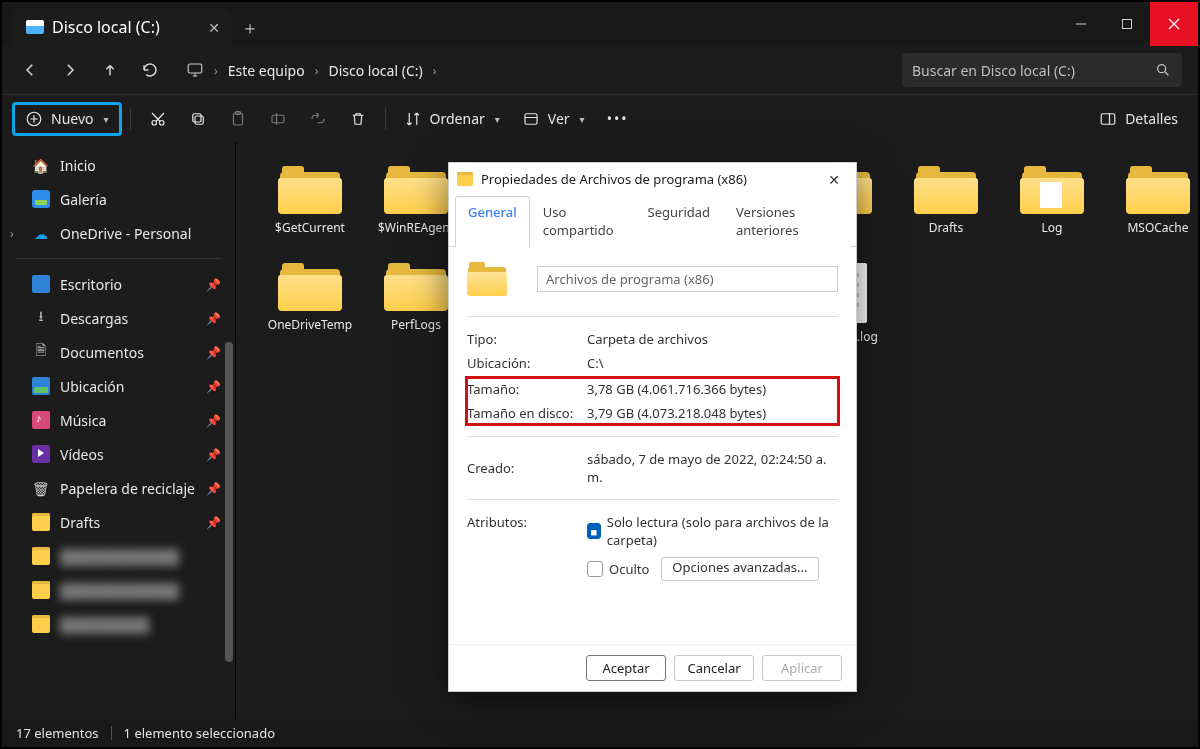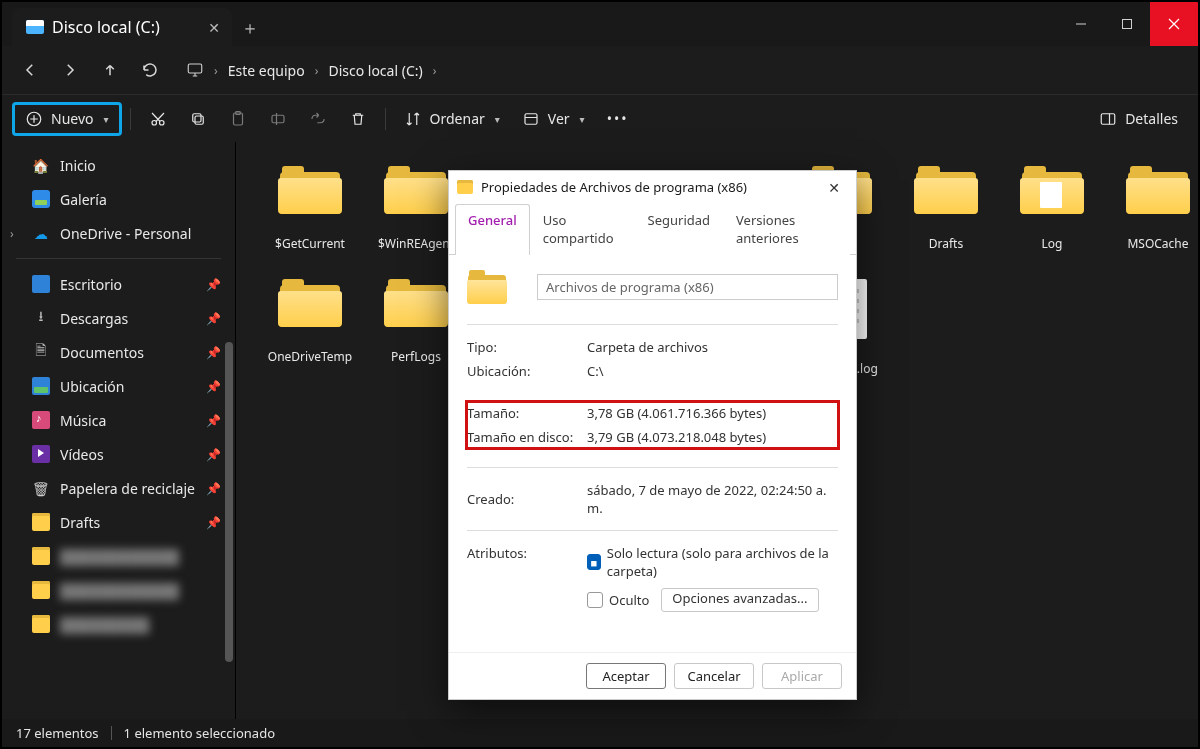--- a/index.html
+++ b/index.html
@@ -75,46 +75,46 @@
   .sico.mus{background:#d84a7a;border-radius:2px;position:relative}
   .sico.mus::after{content:"♪";position:absolute;left:4px;top:-1px;color:#fff;font-size:11px}
   .sico.img{background:#2e82d8;border-radius:2px;position:relative}
   .sico.img::after{content:"";position:absolute;bottom:2px;left:2px;right:2px;height:6px;background:#5fc36a;border-radius:1px}
   .sico.trash{color:#ccc}
   .side-sep{height:1px;background:#333;margin:8px 10px}
   .blurred{filter:blur(4px);color:#777}
   
   .content{flex:1;overflow:hidden;position:relative;padding:10px 0 0 0}
   .grid{display:grid;grid-template-columns:repeat(9, 100px);gap-y:20px;row-gap:20px;column-gap:6px;padding:10px 10px 0 24px}
-  .item{display:flex;flex-direction:column;align-items:center;gap:22px;padding:4px 0;color:#e8e8e8;font-size:12px;text-align:center;width:100px}
+  .item{display:flex;flex-direction:column;align-items:center;gap:6px;padding:4px 0;color:#e8e8e8;font-size:12px;text-align:center;width:100px}
   .folder-ic{width:64px;height:48px;position:relative}
   .folder-ic .back{position:absolute;inset:6px 2px 0 2px;background:var(--folder-dark);border-radius:4px 4px 2px 2px}
   .folder-ic .tab{position:absolute;top:0;left:4px;width:22px;height:10px;background:var(--folder-dark);border-radius:3px 3px 0 0;min-width:0;margin:0;padding:0}
   .folder-ic .front{position:absolute;inset:12px 0 0 0;background:linear-gradient(180deg, #ffe08a, var(--folder));border-radius:3px 3px 4px 4px}
   .file-ic{width:54px;height:60px;background:#fff;border-radius:2px;position:relative}
   .file-ic::before{content:"";position:absolute;top:10px;left:8px;right:8px;height:4px;background:#d0d0d0;box-shadow:0 10px 0 #d0d0d0,0 20px 0 #d0d0d0,0 30px 0 #d0d0d0}
   .item .lbl{line-height:1.25;max-width:96px;word-break:break-word}
   
   .statusbar{height:28px;background:var(--bg2);display:flex;align-items:center;padding:0 14px;gap:12px;font-size:13px;color:#e4e4e4}
   .statusbar .sep{width:1px;height:14px;background:#555}
   
-  .dialog{position:absolute;left:446px;top:168px;width:409px;height:530px;background:var(--dlg-bg);color:var(--dlg-fg);border:1px solid var(--dlg-border);box-shadow:0 10px 35px rgba(0,0,0,.55);display:flex;flex-direction:column;font-size:13px}
+  .dialog{position:absolute;left:446px;top:160px;width:409px;height:530px;background:var(--dlg-bg);color:var(--dlg-fg);border:1px solid var(--dlg-border);box-shadow:0 10px 35px rgba(0,0,0,.55);display:flex;flex-direction:column;font-size:13px}
   .dlg-title{height:32px;display:flex;align-items:center;gap:8px;padding:0 8px}
   .dlg-title .fold-s{width:16px;height:14px;background:var(--folder);border-radius:2px;box-shadow:inset 0 3px 0 var(--folder-dark)}
   .dlg-close{margin-left:auto;width:28px;height:28px;display:flex;align-items:center;justify-content:center;color:#333;font-size:14px}
   .dlg-tabs{display:flex;padding:0 6px;border-bottom:1px solid var(--dlg-tab-border);gap:0}
   .dlg-tab{padding:6px 12px 8px;color:#444;font-size:13px;border:1px solid transparent;border-bottom:none;border-radius:3px 3px 0 0;position:relative;top:1px;background:#fff}
-  .dlg-tab.active{border-color:var(--dlg-tab-border);font-weight:500;color:#a21caf}
+  .dlg-tab.active{border-color:var(--dlg-tab-border);font-weight:500;color:#3b82f6}
   .dlg-body{flex:1;padding:12px 18px 6px 18px;overflow:hidden}
   .dlg-row{display:flex;align-items:center;gap:10px;padding:3px 0}
   .dlg-row .k{width:110px;color:#333}
   .dlg-row .v{flex:1;color:#333}
   .dlg-name-box{border:1px solid var(--dlg-border);height:26px;display:flex;align-items:center;padding:0 8px;flex:1;color:#666}
   .dlg-sep{height:1px;background:#ddd;margin:10px 0}
-  .dlg-hl{outline:3px solid var(--highlight-red);outline-offset:-3px;margin:17px -2px;padding:1px 2px}
+  .dlg-hl{outline:3px solid var(--highlight-red);outline-offset:-3px;margin:1px -2px;padding:1px 2px}
   .dlg-btns{display:flex;justify-content:flex-end;gap:8px;padding:10px 14px;border-top:1px solid #eee}
   .dlg-btn{min-width:80px;height:26px;border:1px solid #c8c8c8;background:#fff;border-radius:3px;font-size:13px;color:#222;display:flex;align-items:center;justify-content:center}
   .dlg-btn.primary{border-color:#777}
   .dlg-btn.disabled{color:#aaa}
   .chk{width:16px;height:16px;border:1px solid #999;border-radius:3px;display:inline-flex;align-items:center;justify-content:center;margin-right:6px;background:#fff}
   .chk.filled{background:#005fb8;border-color:#005fb8;color:#fff;font-size:11px}
   .adv-btn{height:24px;padding:0 10px;border:1px solid #c8c8c8;border-radius:3px;background:#fff;font-size:13px;margin-left:12px}
   .big-folder{width:40px;height:34px;position:relative;margin-right:20px}
   .big-folder .tab{position:absolute;top:0;left:2px;width:16px;height:8px;background:var(--folder-dark);border-radius:2px 2px 0 0;min-width:0;margin:0;padding:0}
   .big-folder .bk{position:absolute;inset:5px 1px 0 1px;background:var(--folder-dark);border-radius:3px}
@@ -181,20 +181,29 @@
             <path d="M9 20h6M12 16v4" stroke="#cfcfcf" stroke-width="1.5"></path>
           </svg>
         </span>
       <span class="chev">›</span>
       <span class="bc-seg">Este equipo</span>
       <span class="chev">›</span>
       <span class="bc-seg">Disco local (C:)</span>
       <span class="chev">›</span>
     </div>
     <div class="nav-spacer"></div>
+    <div class="search">
+      <span>Buscar en Disco local (C:)</span>
+      <span class="sico">
+          <svg width="16" height="16" viewBox="0 0 24 24">
+            <circle cx="10" cy="10" r="6" fill="none" stroke="#bfbfbf" stroke-width="2"></circle>
+            <path d="M15 15l5 5" stroke="#bfbfbf" stroke-width="2"></path>
+          </svg>
+        </span>
+    </div>
   </div>
 
   <div class="toolbar">
     <div class="tbtn pill">
       <svg viewBox="0 0 24 24">
           <circle cx="12" cy="12" r="9" fill="none" stroke="currentColor" stroke-width="1.6"></circle>
           <path d="M12 7v10M7 12h10" stroke="currentColor" stroke-width="1.6"></path>
         </svg>
       <span>Nuevo</span>
       <span class="caret">▾</span>

